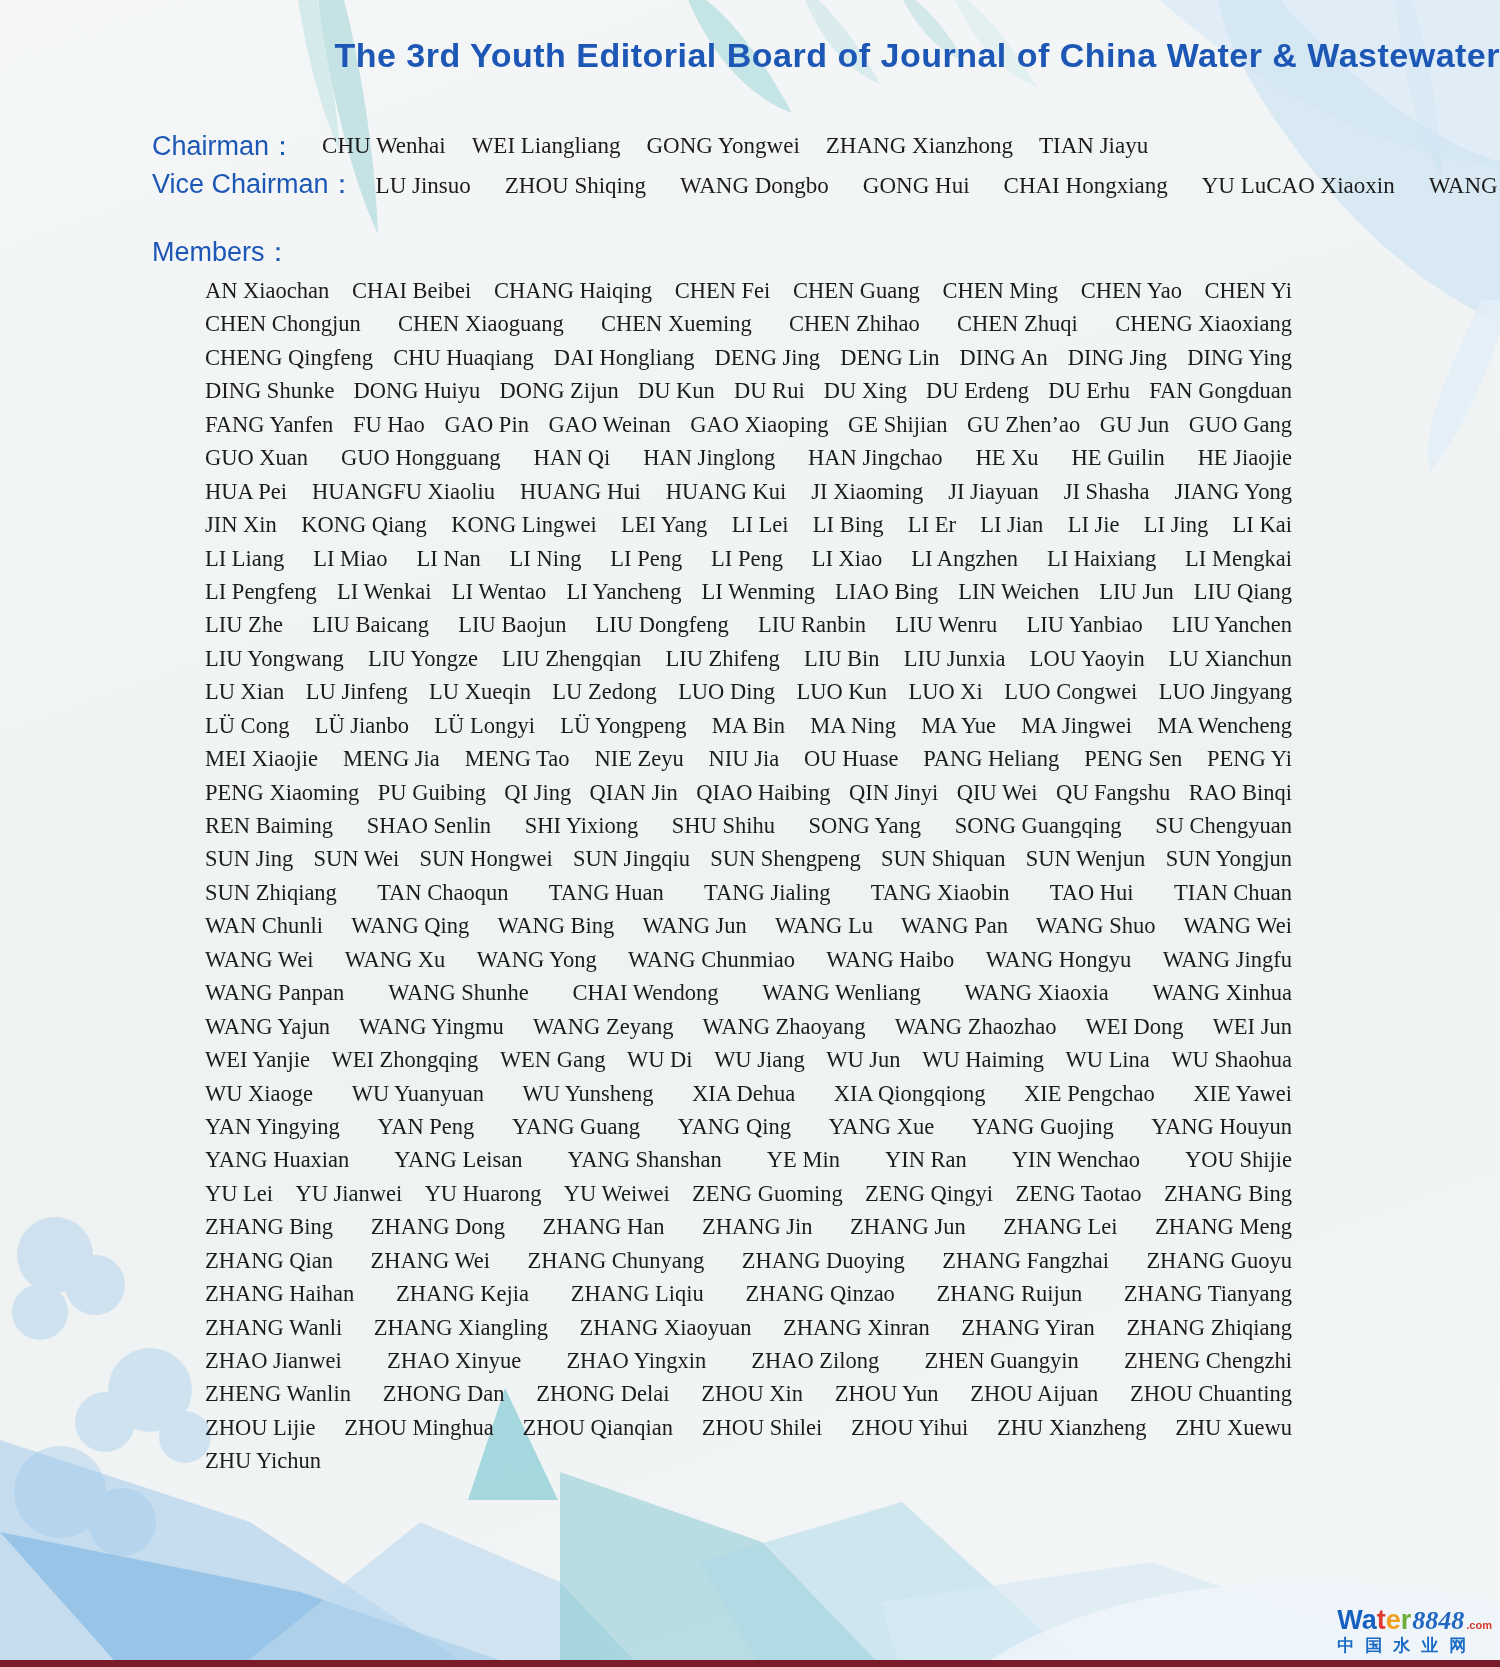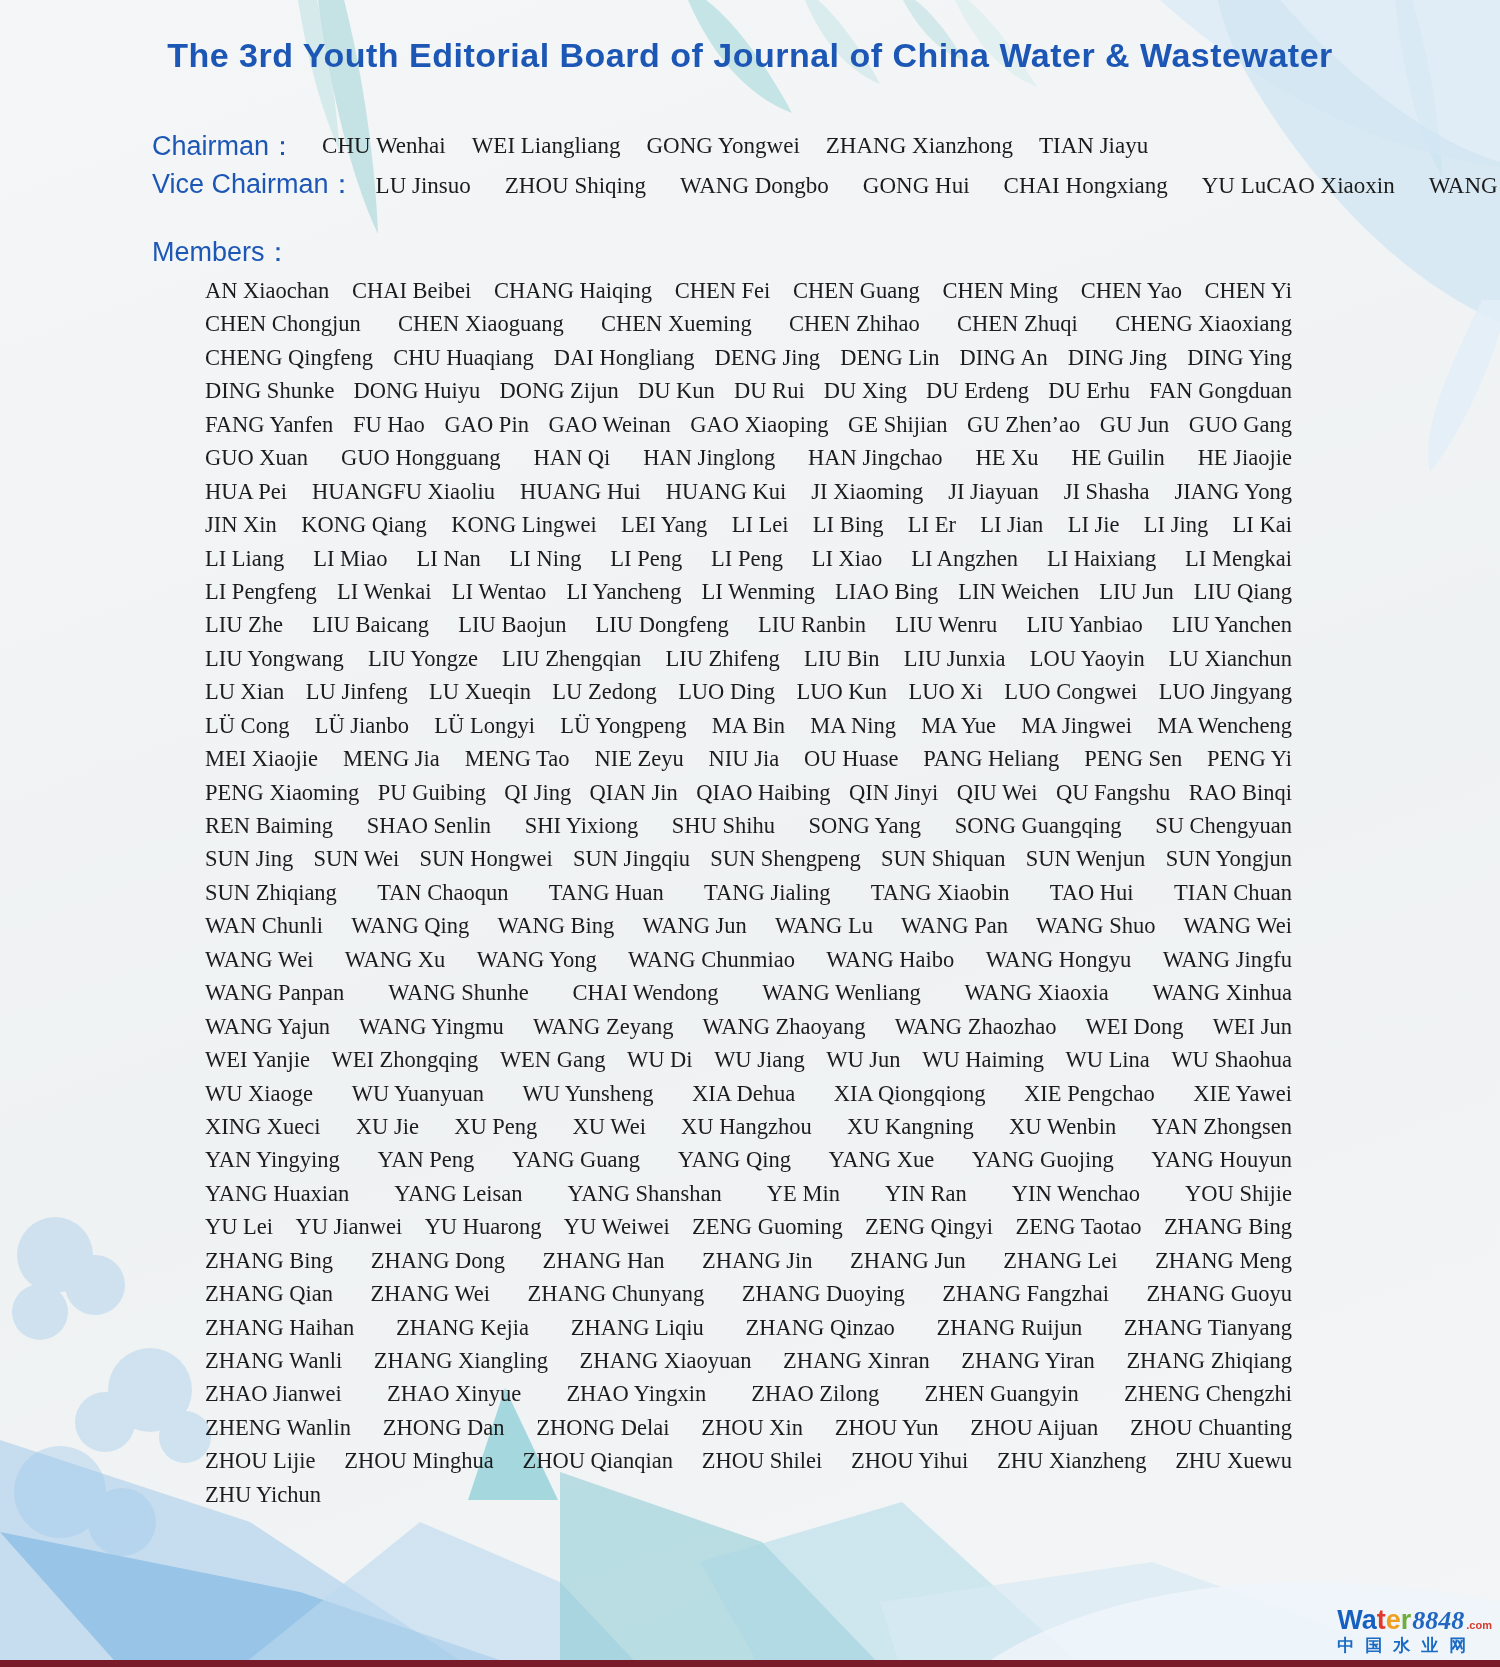--- a/index.html
+++ b/index.html
@@ -16,21 +16,21 @@
     overflow:hidden;
   }
   .page{
     position:relative;width:1500px;height:1667px;
     background:linear-gradient(160deg,#f4f6f7 0%,#eff2f3 55%,#f3f5f6 100%);
     overflow:hidden;
   }
   svg.bg{position:absolute;inset:0;width:1500px;height:1667px;pointer-events:none;}
   .title{
     position:absolute;top:36px;left:0;width:100%;
-    text-align:center;
+    text-align:right;
     font-family:"Liberation Sans",sans-serif;
     font-size:34px;font-weight:700;letter-spacing:.5px;
     color:var(--title-blue);
   }
   .label{
     font-family:"Liberation Sans",sans-serif;
     font-size:27px;font-weight:400;
     color:var(--label-blue);
     white-space:nowrap;
   }
@@ -404,30 +404,20 @@
       <div class="member-line">
         <span>WU Xiaoge</span>
         <span>WU Yuanyuan</span>
         <span>WU Yunsheng</span>
         <span>XIA Dehua</span>
         <span>XIA Qiongqiong</span>
         <span>XIE Pengchao</span>
         <span>XIE Yawei</span>
       </div>
       <div class="member-line">
-        <span>XING Xueci</span>
-        <span>XU Jie</span>
-        <span>XU Peng</span>
-        <span>XU Wei</span>
-        <span>XU Hangzhou</span>
-        <span>XU Kangning</span>
-        <span>XU Wenbin</span>
-        <span>YAN Zhongsen</span>
-      </div>
-      <div class="member-line">
         <span>YAN Yingying</span>
         <span>YAN Peng</span>
         <span>YANG Guang</span>
         <span>YANG Qing</span>
         <span>YANG Xue</span>
         <span>YANG Guojing</span>
         <span>YANG Houyun</span>
       </div>
       <div class="member-line">
         <span>YANG Huaxian</span>

